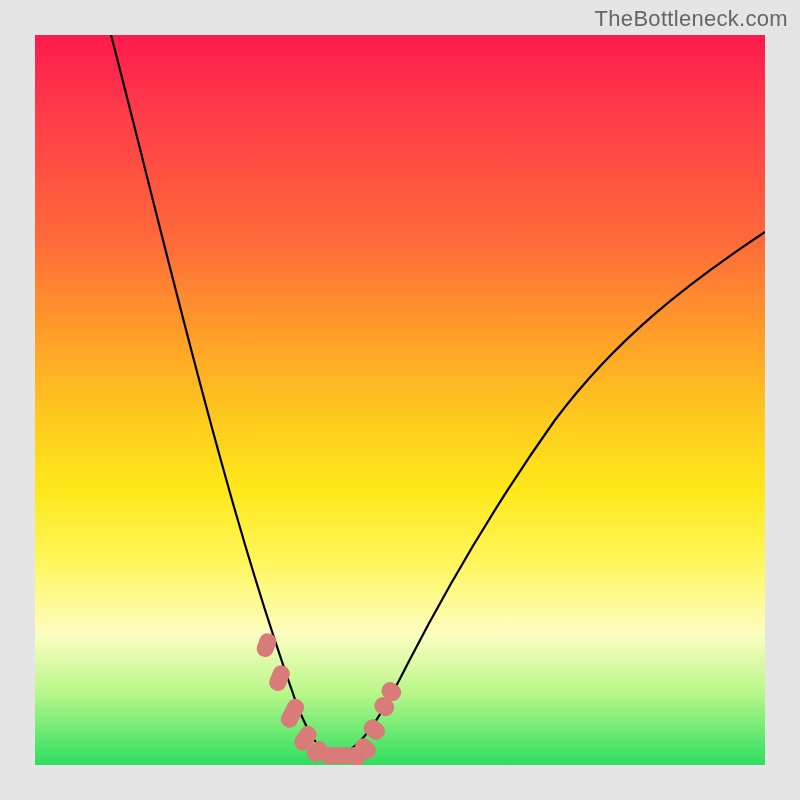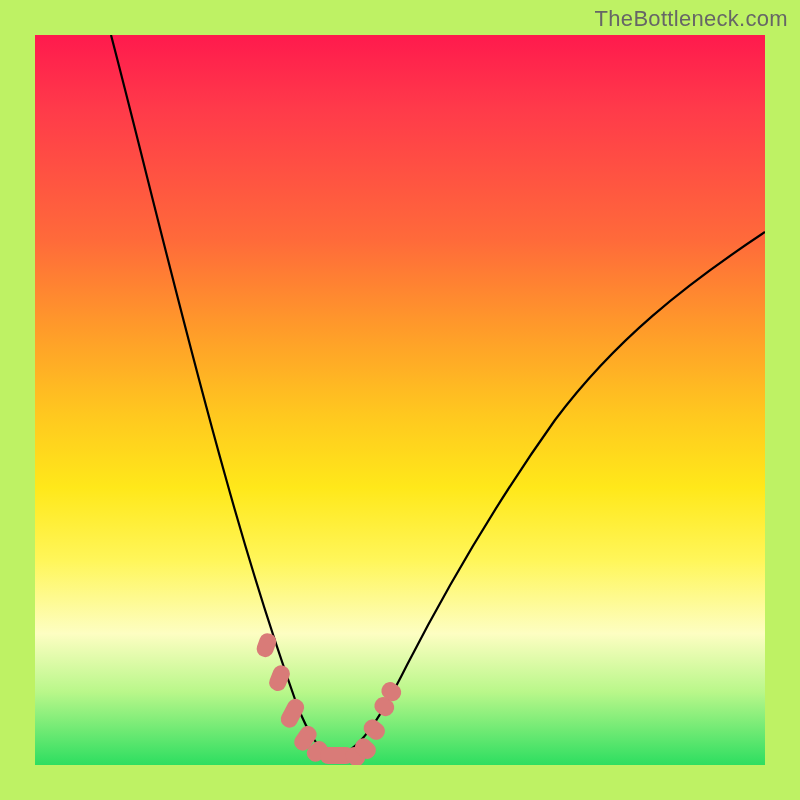--- a/index.html
+++ b/index.html
@@ -9,21 +9,21 @@
     height: 800px;
     background: #000;
     overflow: hidden;
     font-family: -apple-system, BlinkMacSystemFont, "Segoe UI", Arial, sans-serif;
   }
 
   
   .frame {
     position: absolute;
     inset: 0;
-    background: #bef264;
+    background: #e5e5e5;
   }
 
   
   .plot-area {
     position: absolute;
     left: 35px;
     top: 35px;
     width: 730px;
     height: 730px;
     

